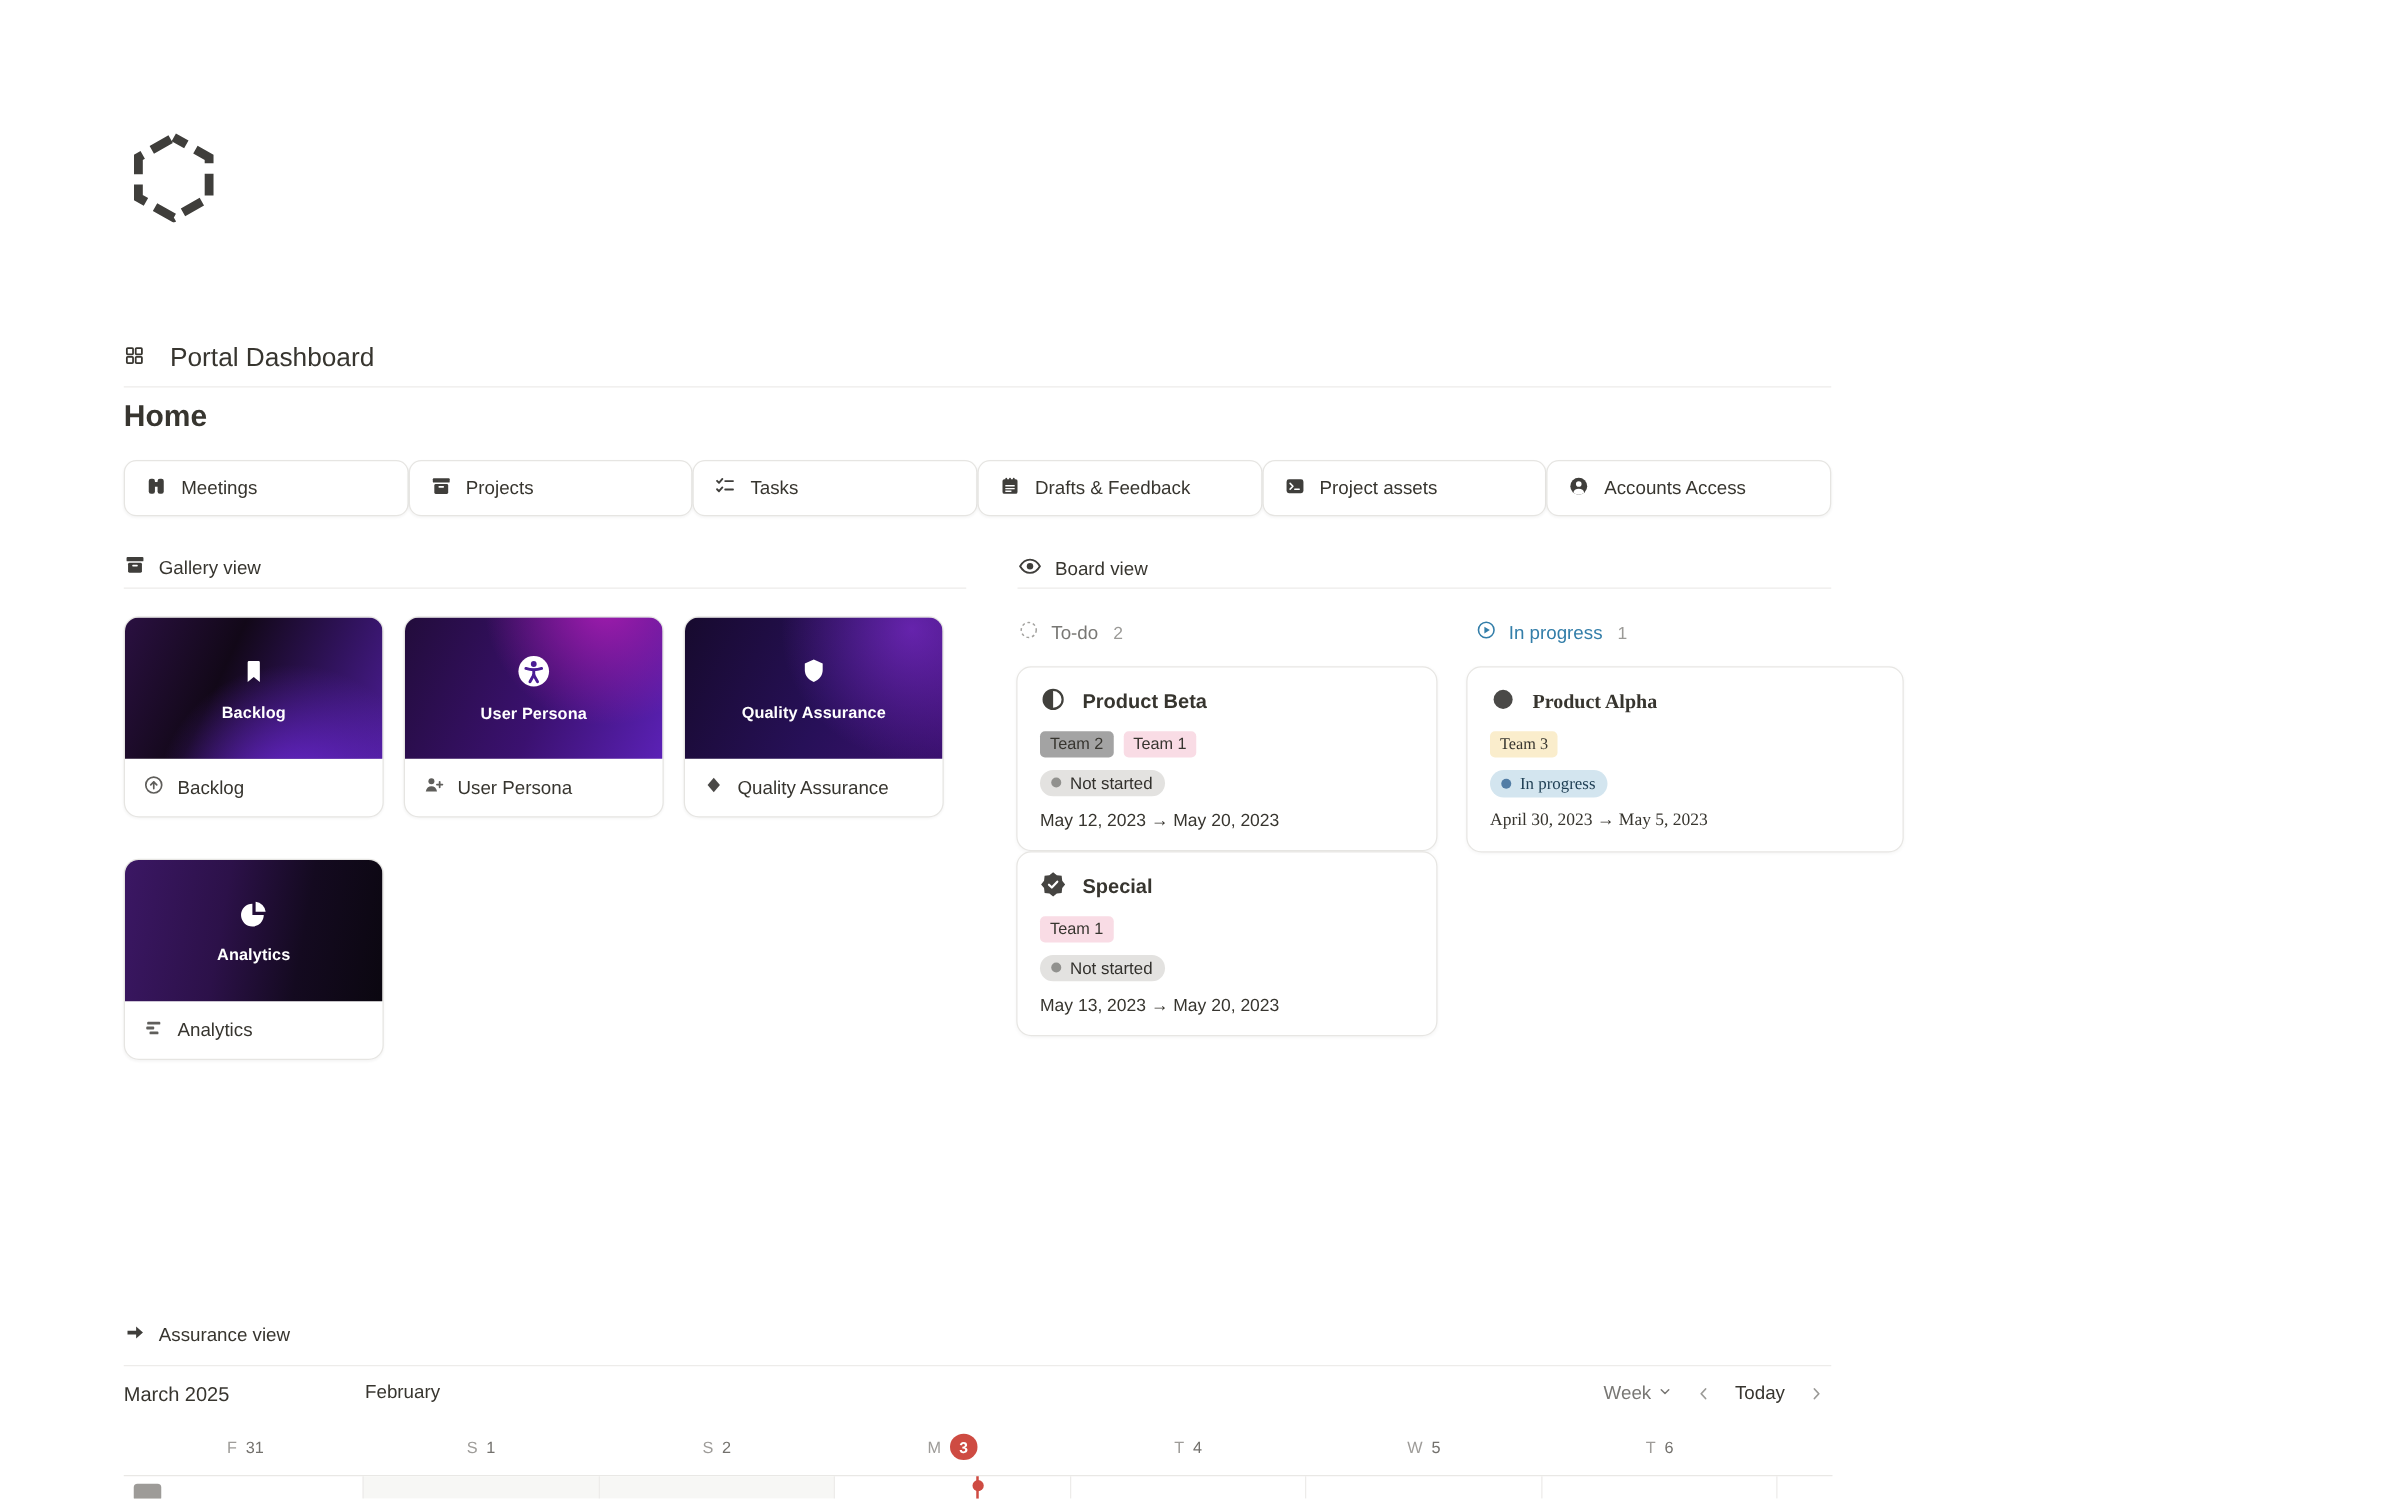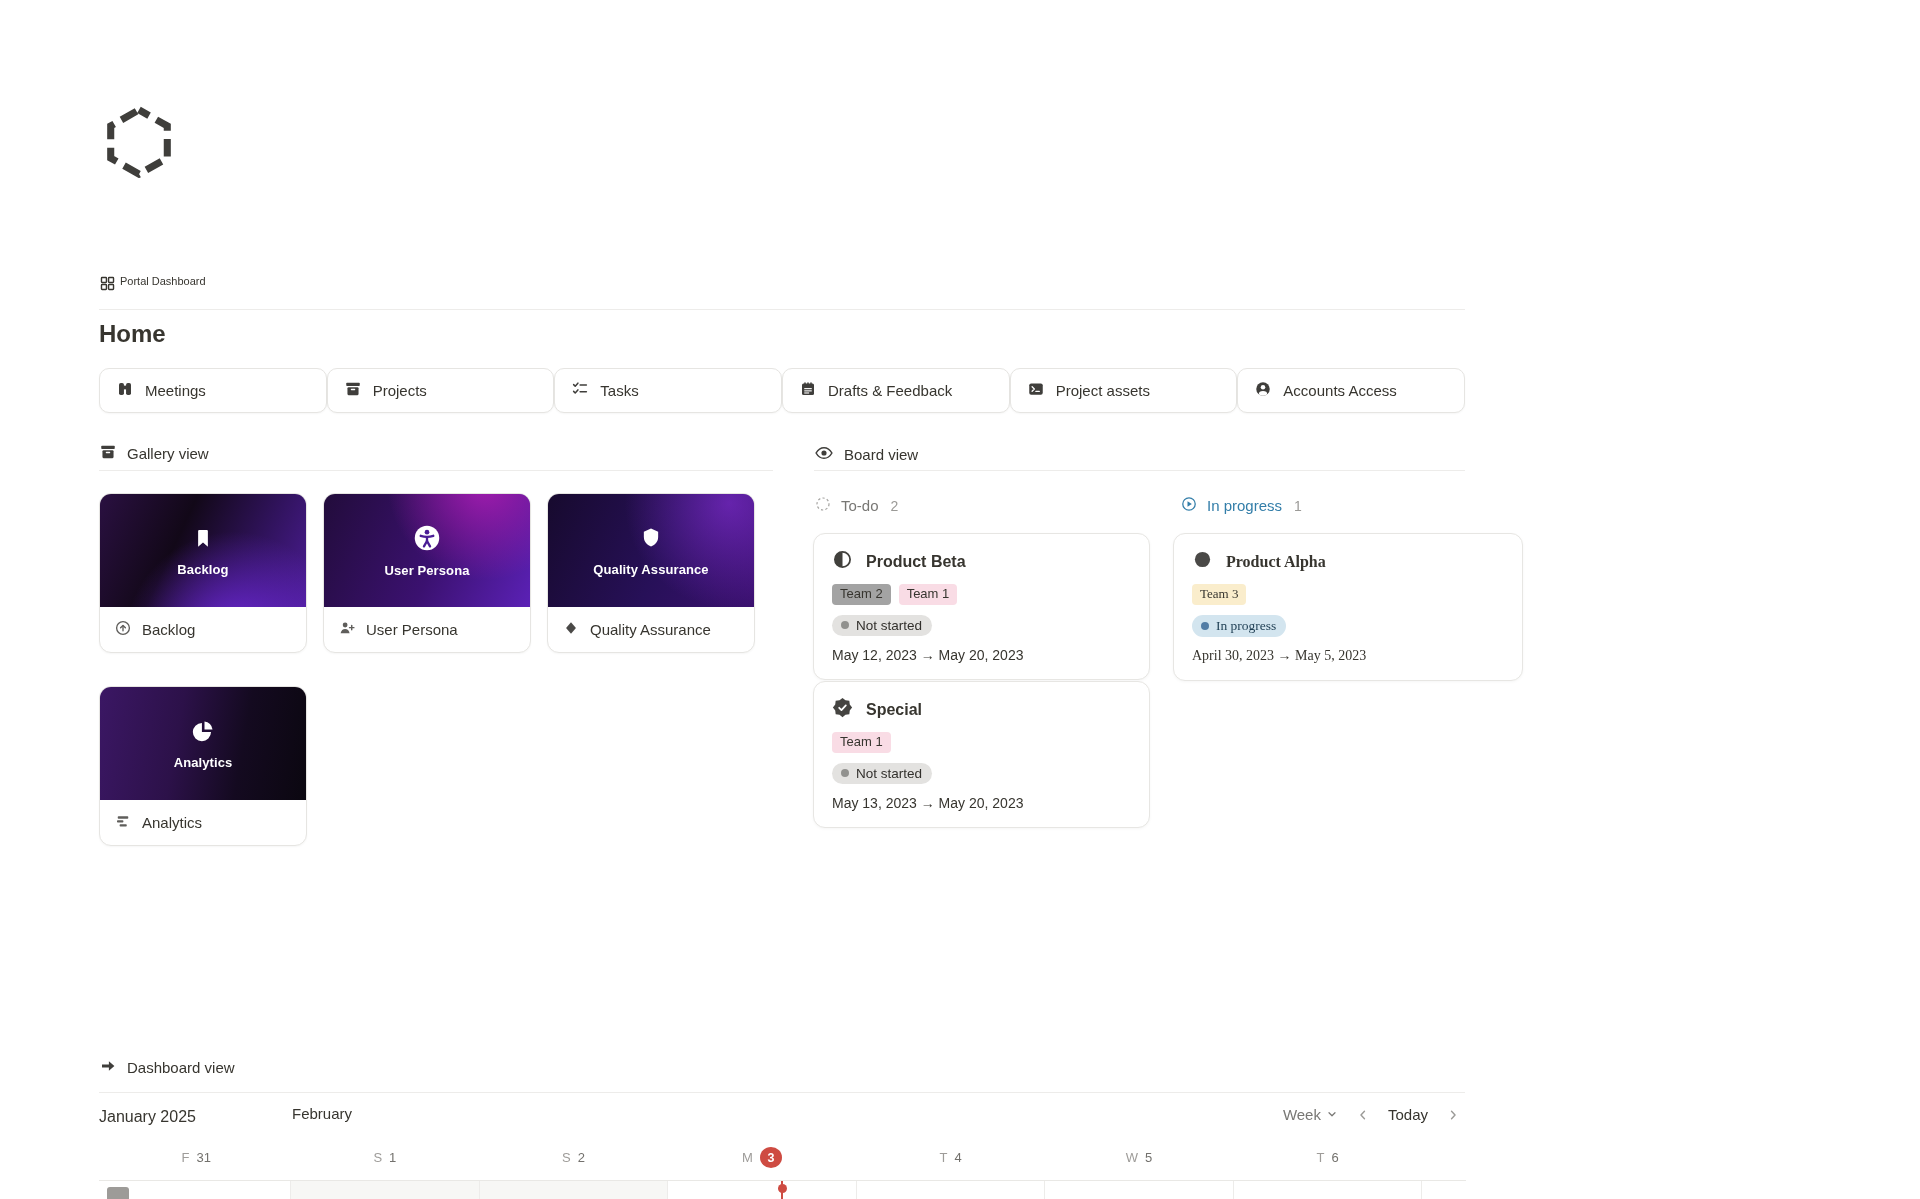--- a/index.html
+++ b/index.html
@@ -6,21 +6,21 @@
   html,body { background:#fff; }
   #canvas {
     position:relative; width:1920px; height:1199px; overflow:hidden;
     background:#fff; color:#37352F;
     font-family:"Liberation Sans", sans-serif;
   }
   .abs { position:absolute; }
 
   
   .page-title { font-size:40px; font-weight:700; color:#37352F; letter-spacing:-0.5px; }
-  .crumb { display:flex; align-items:flex-start; gap:4px; font-size:11px; font-weight:500; color:#37352F; }
+  .crumb { display:flex; align-items:flex-end; gap:20px; font-size:21px; font-weight:500; color:#37352F; }
   .divider { height:1px; background:#EDECEA; }
   .home-h { font-size:24px; font-weight:700; color:#37352F; }
 
   
   .ql-row { display:flex; width:1366px; }
   .ql-btn {
     flex:1; height:45px; display:flex; align-items:center; gap:11px;
     padding:0 16px; background:#fff; border:1px solid #E6E5E2; border-radius:10px;
     box-shadow:0 1px 2px rgba(0,0,0,.04); cursor:pointer;
     font-size:15px; font-weight:500; color:#37352F;
@@ -391,25 +391,25 @@
     </div>
     <div class="b-dates">April 30, 2023 → May 5, 2023</div>
   </div>
 
   <div class="abs view-tab" style="left:99px; top:1057px;">
     <span>
       <svg width="18" height="18" viewBox="0 0 24 24" fill="#3F3E3B">
         <path d="M4 10h9.2V5.6L20.5 12l-7.3 6.4V14H4z"></path>
       </svg>
     </span>
-    <span>Dashboard view</span>
+    <span>Assurance view</span>
   </div>
   <div class="abs divider" style="left:99px; top:1092px; width:1366px;"></div>
 
-  <div class="abs month-label" style="left:99px; top:1108px; font-size:16px;">January 2025</div>
+  <div class="abs month-label" style="left:99px; top:1108px; font-size:16px;">March 2025</div>
   <div class="abs month-label" style="left:292px; top:1105px;">February</div>
 
   <div class="abs tl-controls" style="left:1280px; top:1106px; width:180px; justify-content:flex-end;">
     <span class="tl-zoom">
       <span>Week</span>
       <span>
         <svg width="12" height="12" viewBox="0 0 24 24" fill="none" stroke="#787774" stroke-width="2.4" stroke-linecap="round" stroke-linejoin="round">
             <polyline points="6,9.5 12,15.5 18,9.5"></polyline>
           </svg>
       </span>

